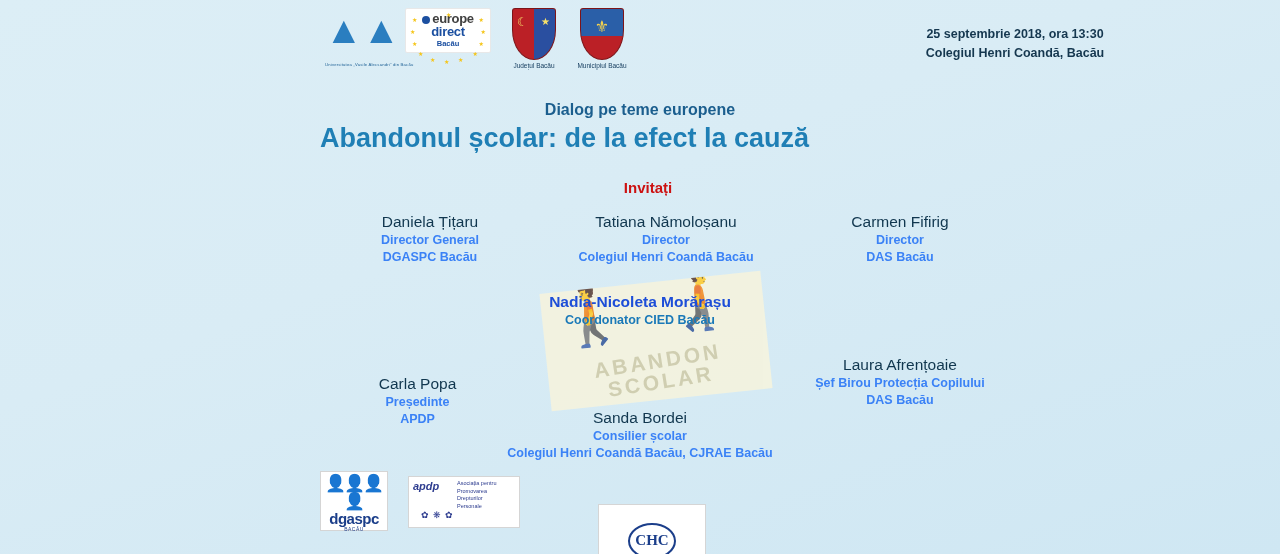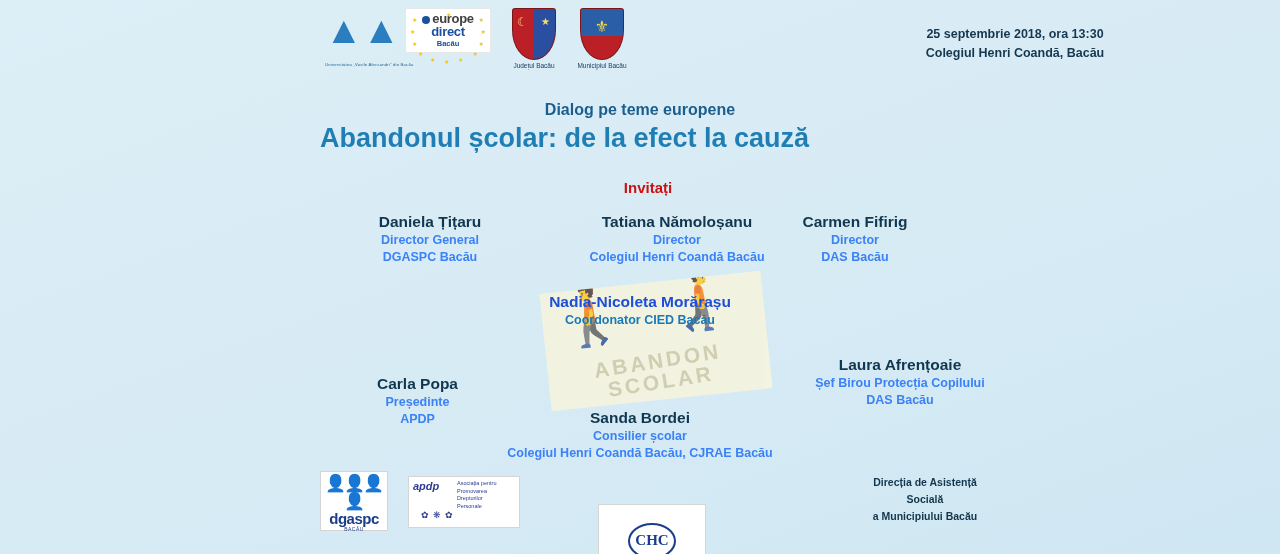--- a/index.html
+++ b/index.html
@@ -225,21 +225,21 @@
     line-height: 58px;
   }
 
   
   .person {
     position: absolute;
     text-align: center;
   }
   .person .pname {
     font-size: 15.5px;
-    font-weight: bold;
+    font-weight: normal;
     color: #11374f;
     line-height: 20px;
     white-space: nowrap;
   }
   .person .prole,
   .person .porg {
     font-size: 12.5px;
     font-weight: bold;
     color: #3b82f6;
     line-height: 17px;
@@ -420,27 +420,27 @@
       <div>SCOLAR</div>
     </div>
   </div>
 
   <div class="person" style="left:290px; top:212px; width:280px;">
     <div class="pname">Daniela Țițaru</div>
     <div class="prole">Director General</div>
     <div class="porg">DGASPC Bacău</div>
   </div>
 
-  <div class="person" style="left:527px; top:212px; width:300px;">
+  <div class="person" style="left:516px; top:212px; width:300px;">
     <div class="pname">Tatiana Nămoloșanu</div>
     <div class="prole">Director</div>
     <div class="porg">Colegiul Henri Coandă Bacău</div>
   </div>
 
-  <div class="person" style="left:715px; top:212px; width:280px;text-align:center;">
+  <div class="person" style="left:760px; top:212px; width:280px;text-align:center;">
     <div class="pname">Carmen Fifirig</div>
     <div class="prole">Director</div>
     <div class="porg">DAS Bacău</div>
   </div>
 
   <div class="moderator-block">
     <div class="pname" style="font-size:15.5px;font-weight:bold;color:#1d4ed8;line-height:20px;">Nadia-Nicoleta Morărașu</div>
     <div class="prole" style="font-size:12.5px;font-weight:bold;color:#1a79b8;line-height:17px;">Coordonator CIED Bacău</div>
   </div>
 
@@ -477,19 +477,14 @@
       <div>Personale</div>
     </div>
     <div class="ap-glyph">✿ ❋ ✿</div>
   </div>
 
   <div class="footer-logo" id="logo-chc">
     <div class="chc-seal">CHC</div>
     <div class="chc-text">COLEGIUL TEHNIC HENRI COANDĂ BACĂU</div>
   </div>
 
-  <div class="das-text">
-    <div>Direcția de Asistență</div>
-    <div>Socială</div>
-    <div>a Municipiului Bacău</div>
-  </div>
 
 </div>
 
 </body></html>

